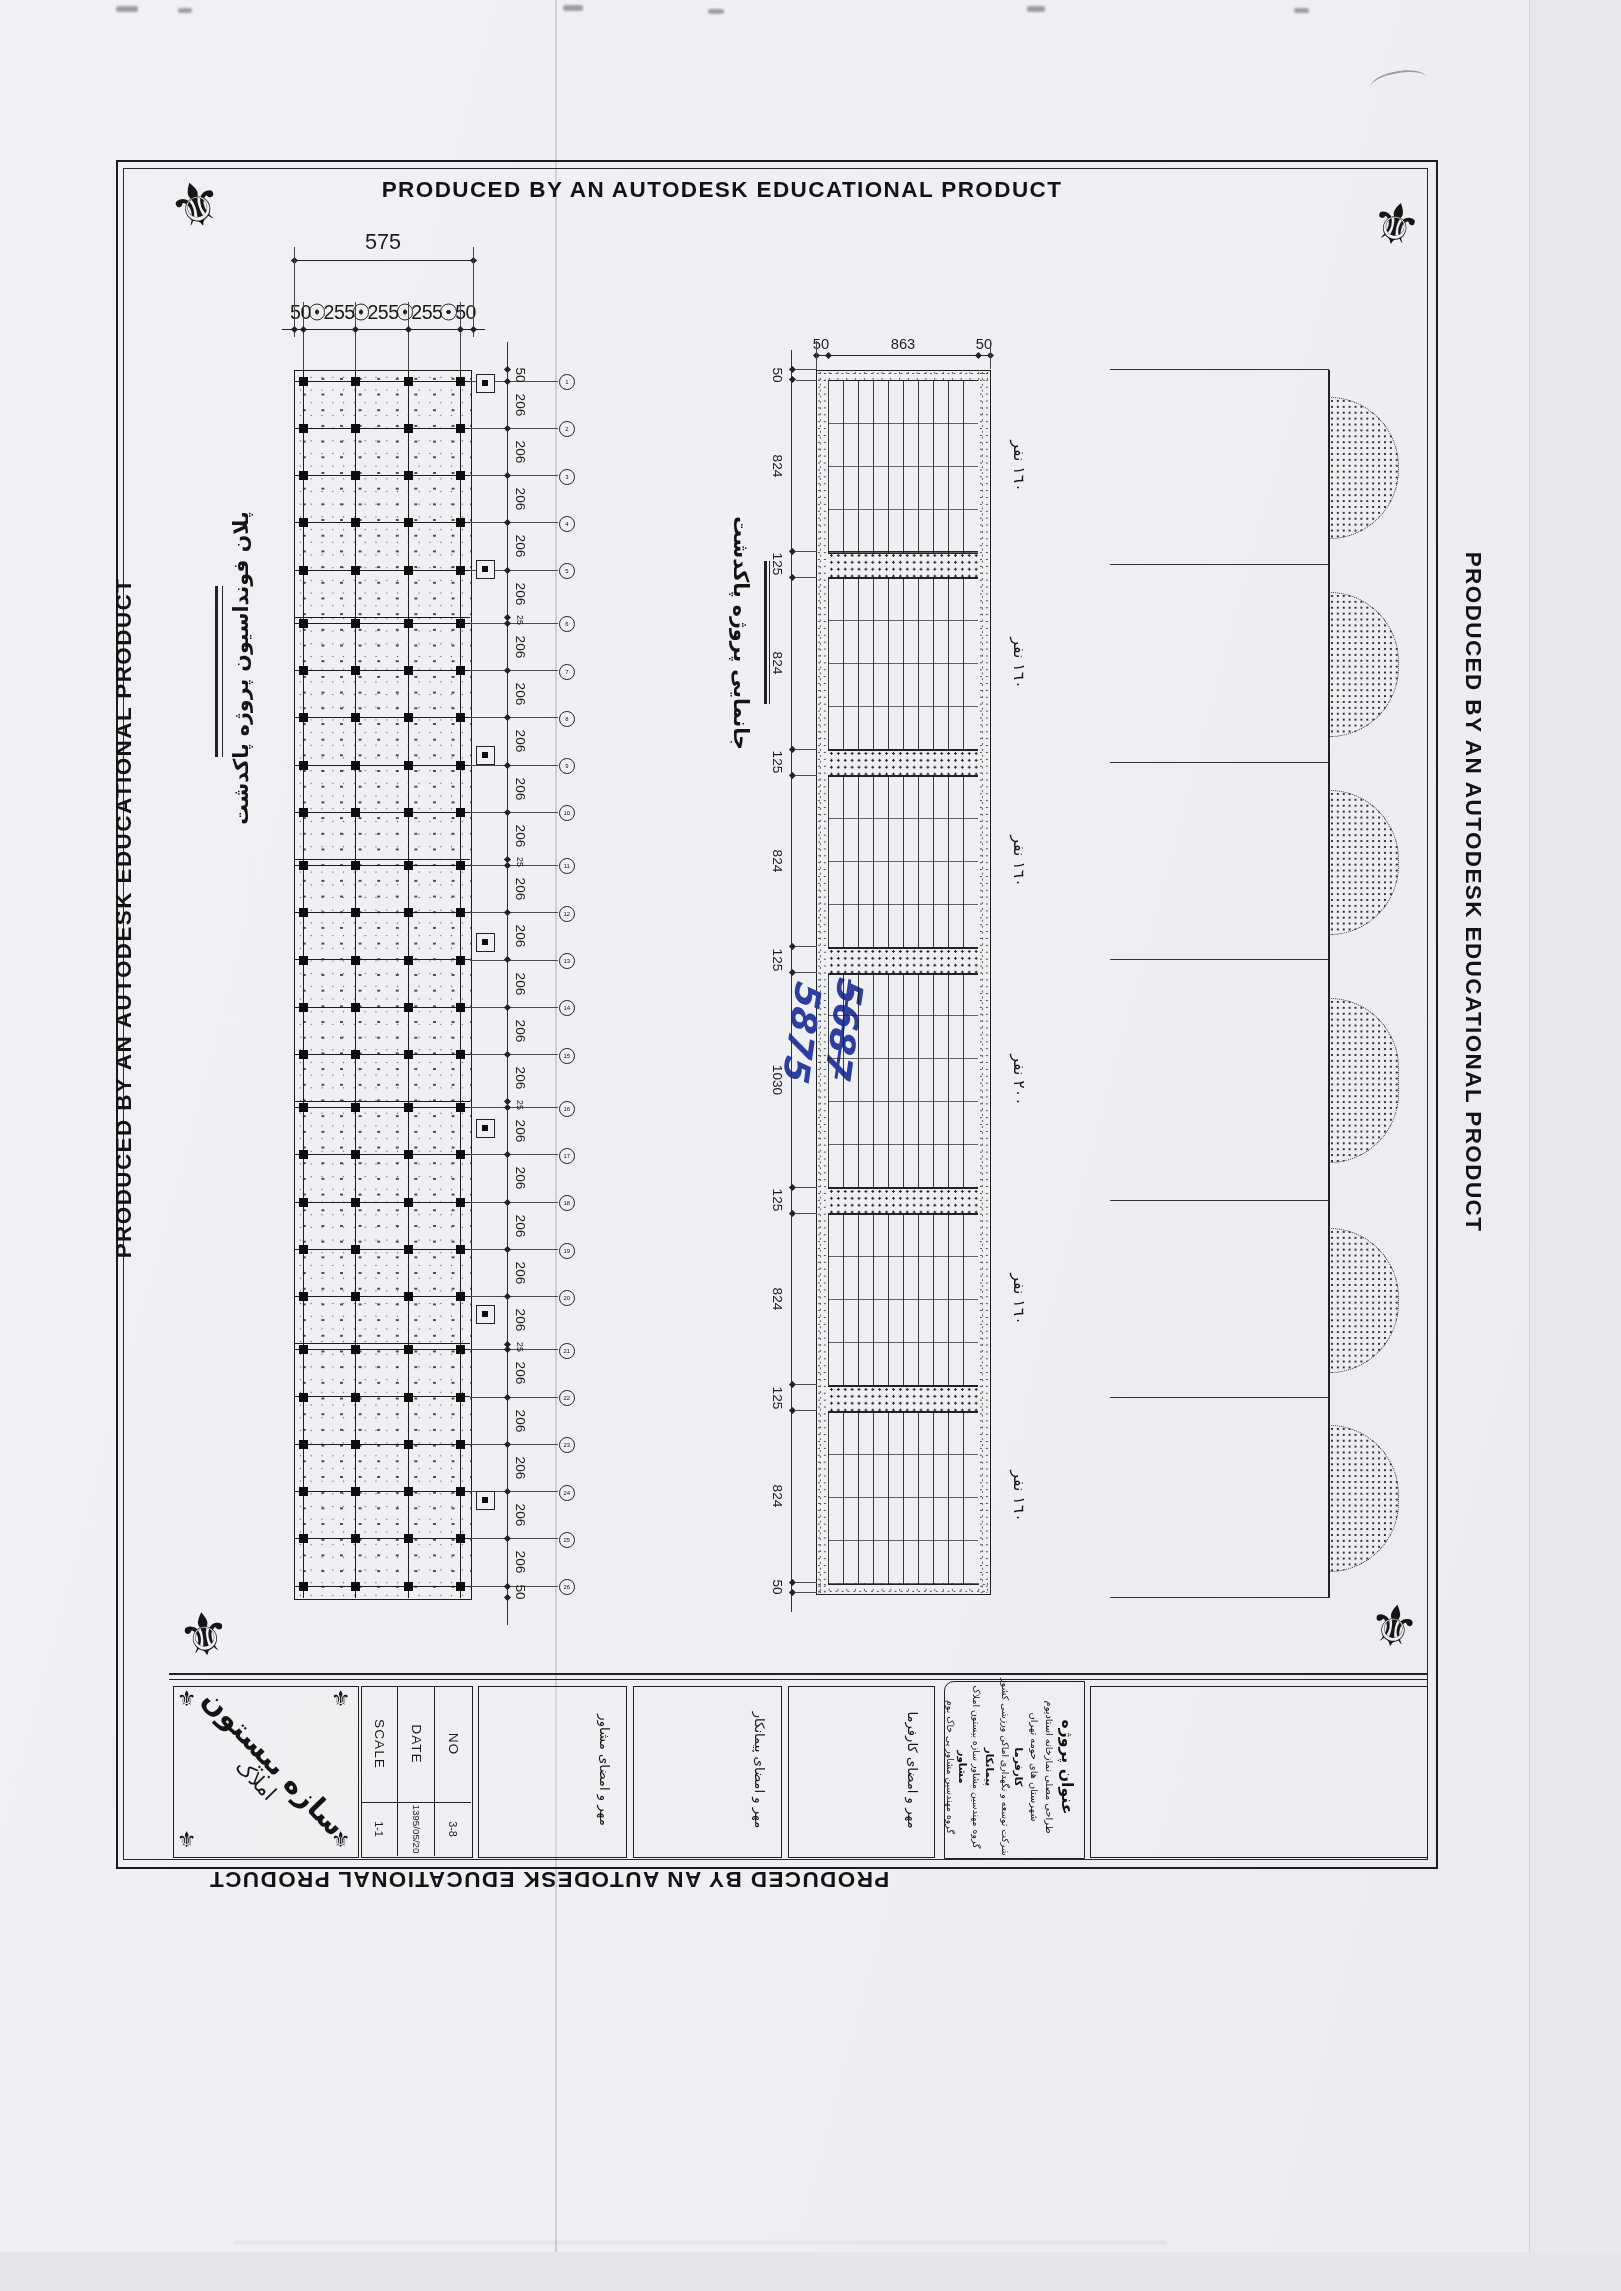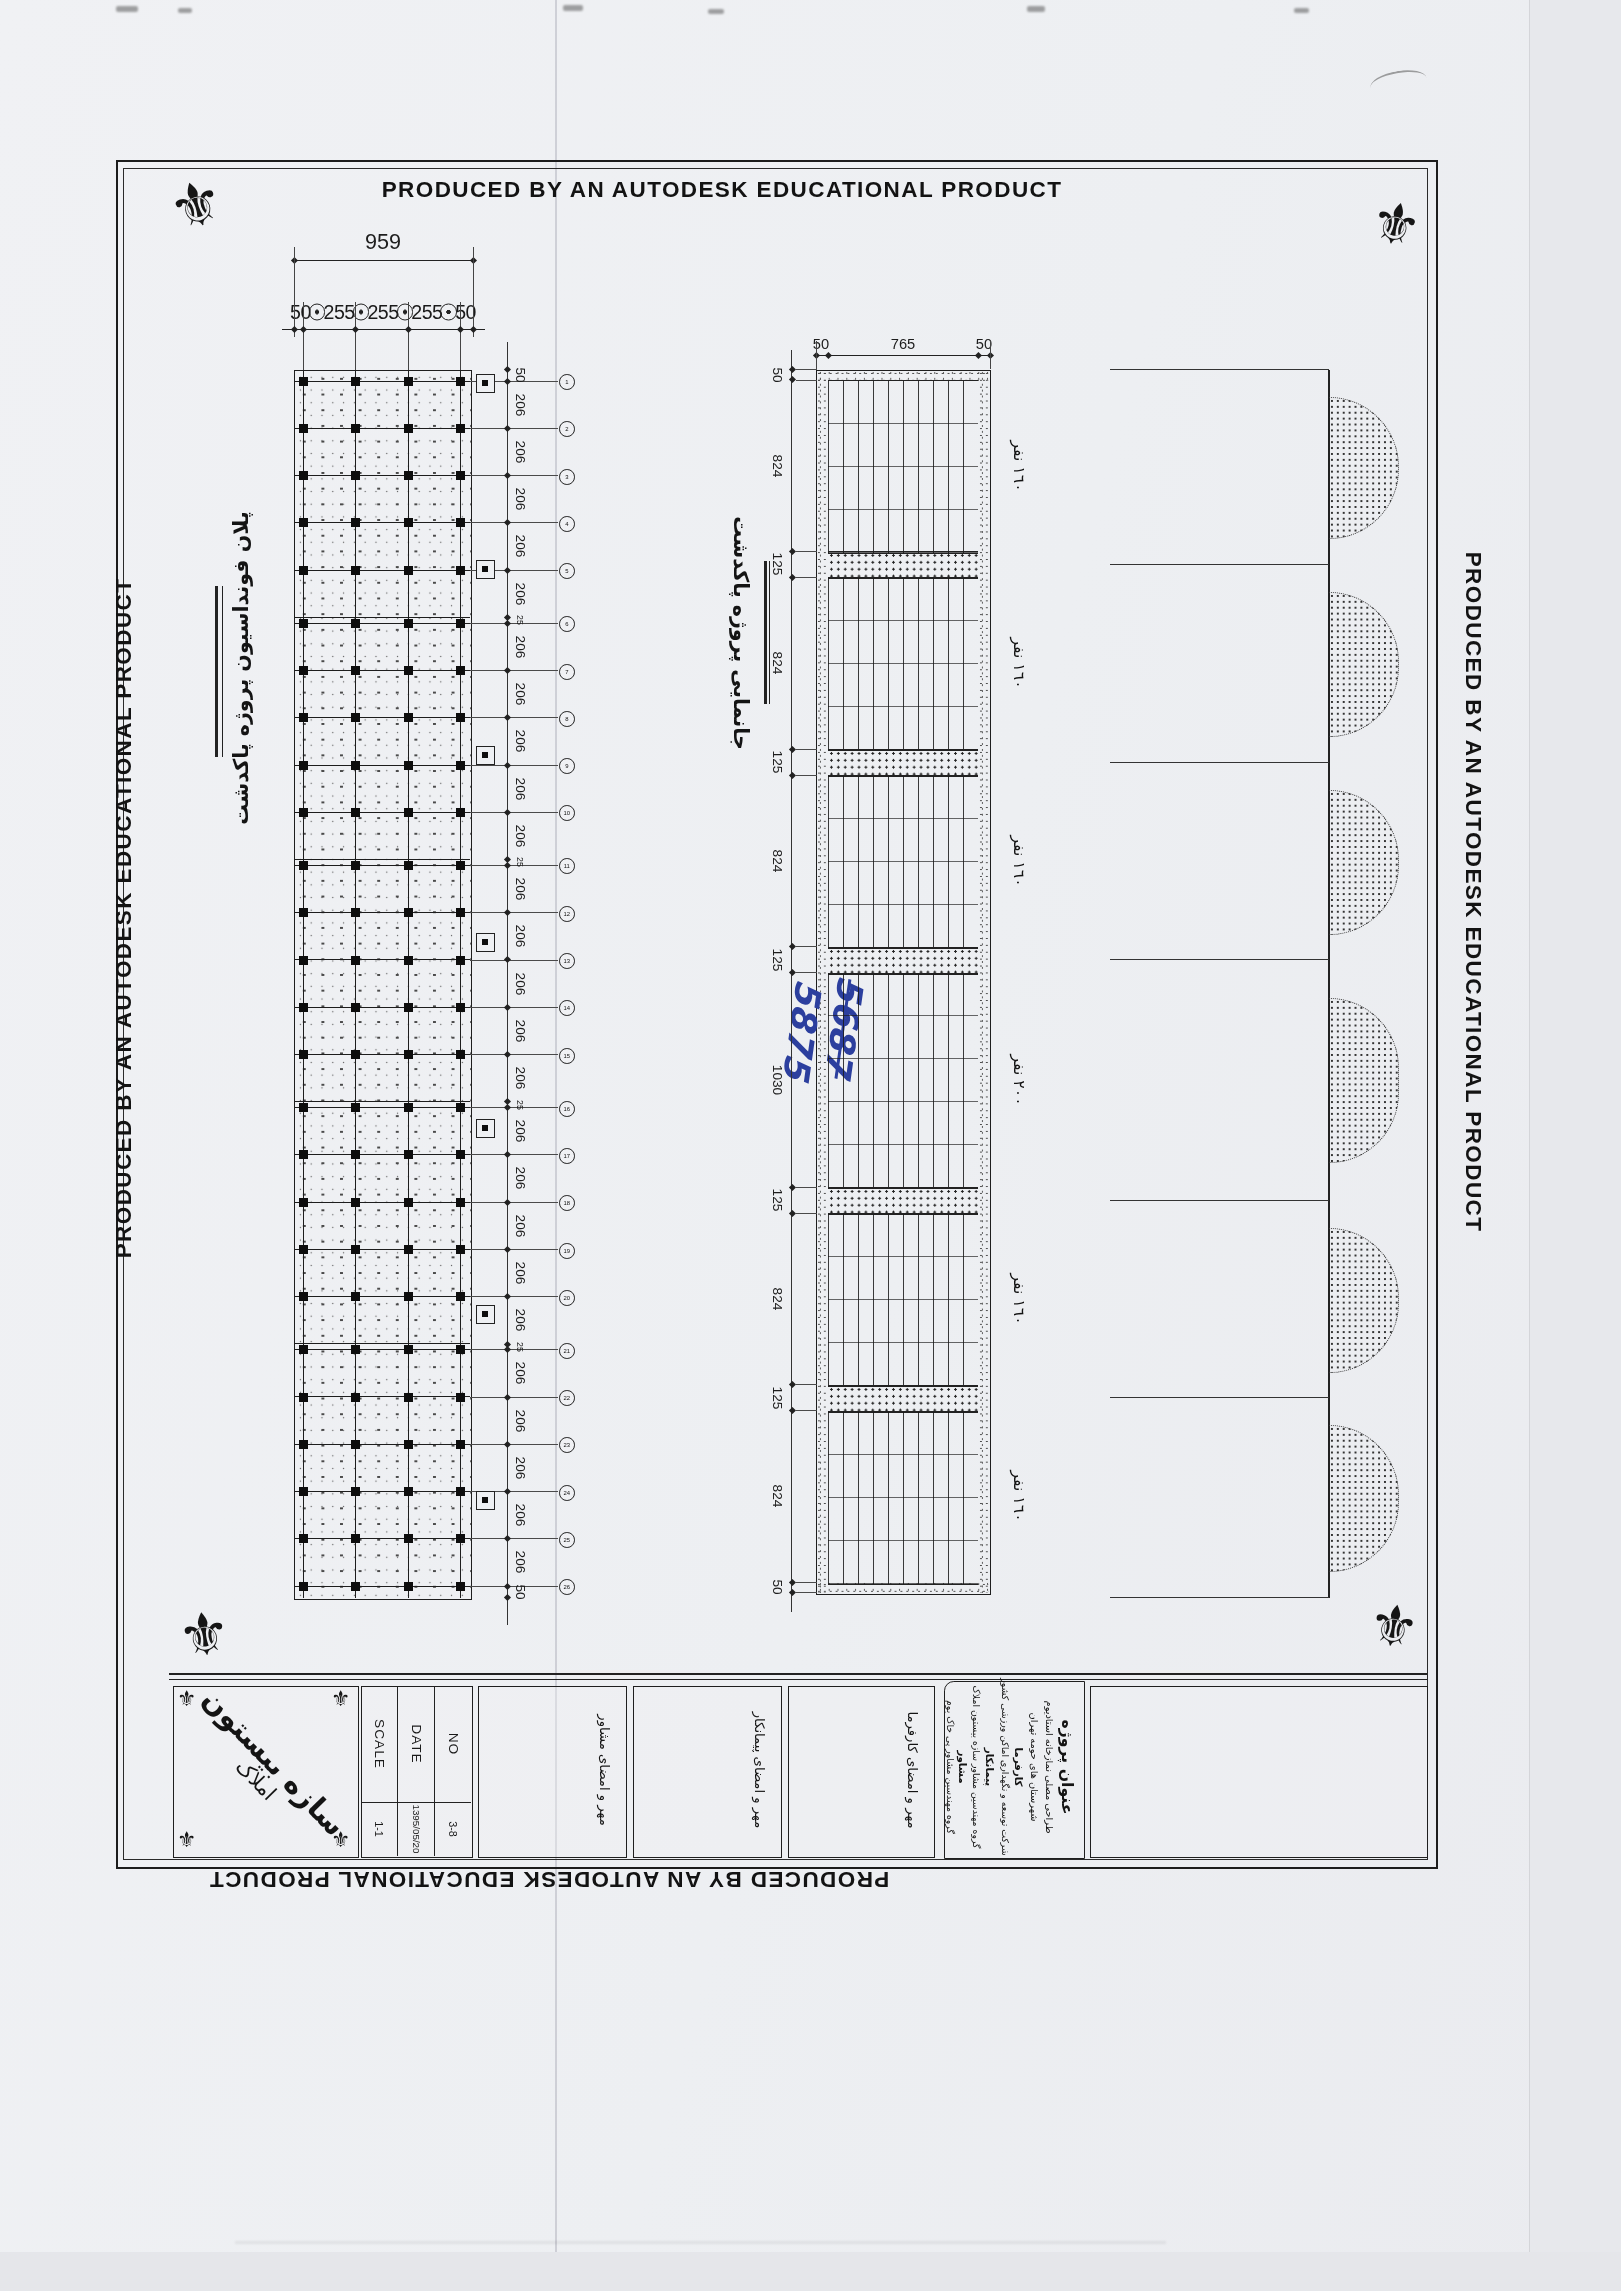--- a/index.html
+++ b/index.html
@@ -69,21 +69,21 @@
   <div class="fleur" style="left:178px;top:1605px;font-size:59px;transform:rotate(-8deg);">⚜</div>
   <div class="fleur" style="left:1368px;top:1598px;font-size:57px;transform:rotate(10deg);">⚜</div>
 
   <div class="prod" style="left:722px;top:190px;transform:translate(-50%,-50%);">PRODUCED BY AN AUTODESK EDUCATIONAL PRODUCT</div>
   <div class="prod" style="left:549px;top:1879px;transform:translate(-50%,-50%) rotate(180deg);">PRODUCED BY AN AUTODESK EDUCATIONAL PRODUCT</div>
   <div class="prod" style="left:124px;top:918px;transform:translate(-50%,-50%) rotate(-90deg);">PRODUCED BY AN AUTODESK EDUCATIONAL PRODUCT</div>
   <div class="prod" style="left:1473px;top:892px;transform:translate(-50%,-50%) rotate(90deg);">PRODUCED BY AN AUTODESK EDUCATIONAL PRODUCT</div>
 
   <div class="abs fp-bg" id="fp-body" style="left:294px;top:370px;width:176px;height:1228px;"></div>
 
-  <div class="dimtxt" style="left:383px;top:242px;font-size:21.6px;">959</div>
+  <div class="dimtxt" style="left:383px;top:242px;font-size:21.6px;">575</div>
   <div class="abs" style="left:383px;top:312px;transform:translate(-50%,-50%);display:flex;align-items:center;font-size:19.6px;letter-spacing:-0.5px;">
     <span>50</span>
       <span class="gbub"></span>
       <span>255</span>
       <span class="gbub"></span>
       <span>255</span>
       <span class="gbub"></span>
       <span>255</span>
       <span class="gbub"></span>
       <span>50</span>
@@ -91,21 +91,21 @@
 
   <div class="title-fa fa" dir="rtl" style="left:241px;top:668px;transform:translate(-50%,-50%) rotate(-90deg);">پلان فونداسیون پروژه پاکدشت</div>
   <div class="ln" style="left:215px;top:586px;width:2.5px;height:171px;"></div>
   <div class="ln" style="left:222px;top:586px;width:1.4px;height:171px;"></div>
 
   <div class="title-fa fa" dir="rtl" style="left:741px;top:633px;transform:translate(-50%,-50%) rotate(90deg);">جانمایی پروژه پاکدشت</div>
   <div class="ln" style="left:764px;top:561px;width:2.5px;height:143px;"></div>
   <div class="ln" style="left:769px;top:561px;width:1.4px;height:143px;"></div>
 
   <div class="dimtxt" style="left:821px;top:344px;font-size:14.7px;">50</div>
-  <div class="dimtxt" style="left:903px;top:344px;font-size:14.7px;">765</div>
+  <div class="dimtxt" style="left:903px;top:344px;font-size:14.7px;">863</div>
   <div class="dimtxt" style="left:984px;top:344px;font-size:14.7px;">50</div>
 
   <div class="abs" style="left:816px;top:370px;width:173px;height:1223px;border:1.6px solid #1e1e1e;"></div>
   <div class="abs stipple" style="left:816px;top:370px;width:173px;height:11.8px;"></div>
   <div class="abs stipple" style="left:816px;top:1581px;width:173px;height:11.8px;"></div>
   <div class="abs stipple" style="left:816px;top:370px;width:11.8px;height:1223px;"></div>
   <div class="abs stipple" style="left:978px;top:370px;width:11.8px;height:1223px;"></div>
 
   <div class="ln" style="left:1328px;top:370px;width:1.6px;height:1228px;"></div>
 

